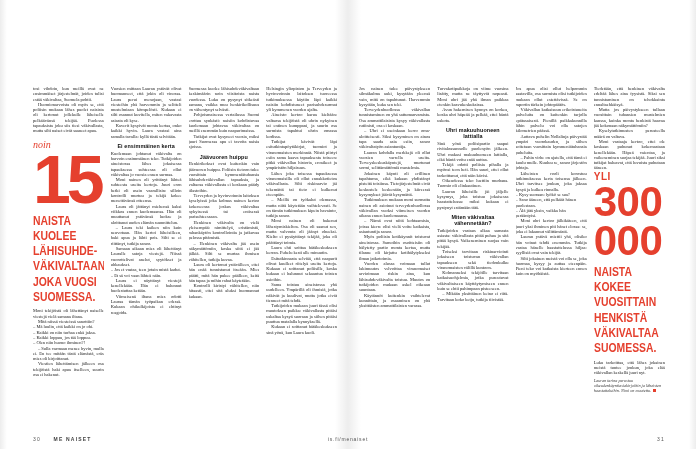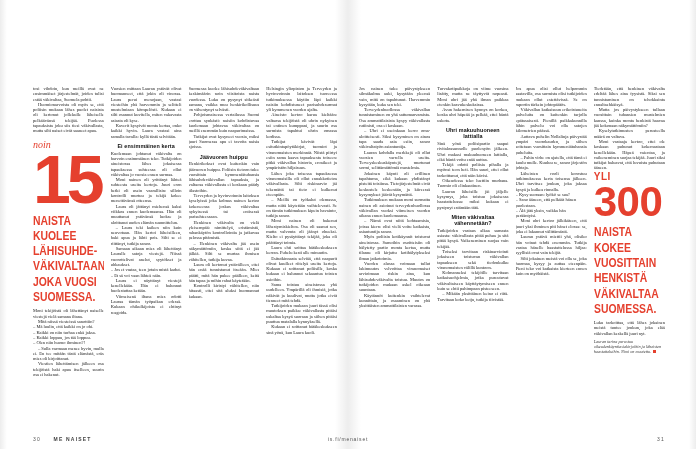--- a/index.html
+++ b/index.html
@@ -203,20 +203,21 @@
           <p class="body">Silti jokainen meistä voi olla se, joka huomaa, kysyy ja auttaa eteenpäin. Pieni teko voi katkaista kierteen ennen kuin on myöhäistä.</p>
         </div>
         <div class="col">
           <p class="body noindent">Tiedetään, että henkinen väkivalta edeltää lähes aina fyysistä. Siksi sen tunnistaminen on tehokkainta ennaltaehkäisyä.</p>
           <p class="body">Mutta jos päivystykseen tullaan vuosittain tuhansien mustelmien kanssa, kuinka monta henkistä haavaa jää kokonaan näkymättömiin?</p>
           <p class="body">Kyselytutkimusten perusteella määrä on valtava.</p>
           <p class="body">Moni vastaaja kertoo, ettei ole koskaan puhunut kokemastaan kenellekään. Häpeä vaientaa, ja vaikeneminen suojaa tekijää. Juuri siksi tutkijat haluavat, että luvuista puhutaan ääneen.</p>
           <div class="pull pull-right">
             <div class="kicker-sans">YLI</div>
             <div class="num">300</div>
+            <div class="num">000</div>
             <div class="caps">
               <div>NAISTA</div>
               <div>KOKEE</div>
               <div>VUOSITTAIN</div>
               <div>HENKISTÄ</div>
               <div>VÄKIVALTAA</div>
               <div>SUOMESSA.</div>
             </div>
           </div>
           <p class="body noindent">Luku tarkoittaa, että lähes jokainen meistä tuntee jonkun, joka elää väkivallan keskellä juuri nyt.</p>

